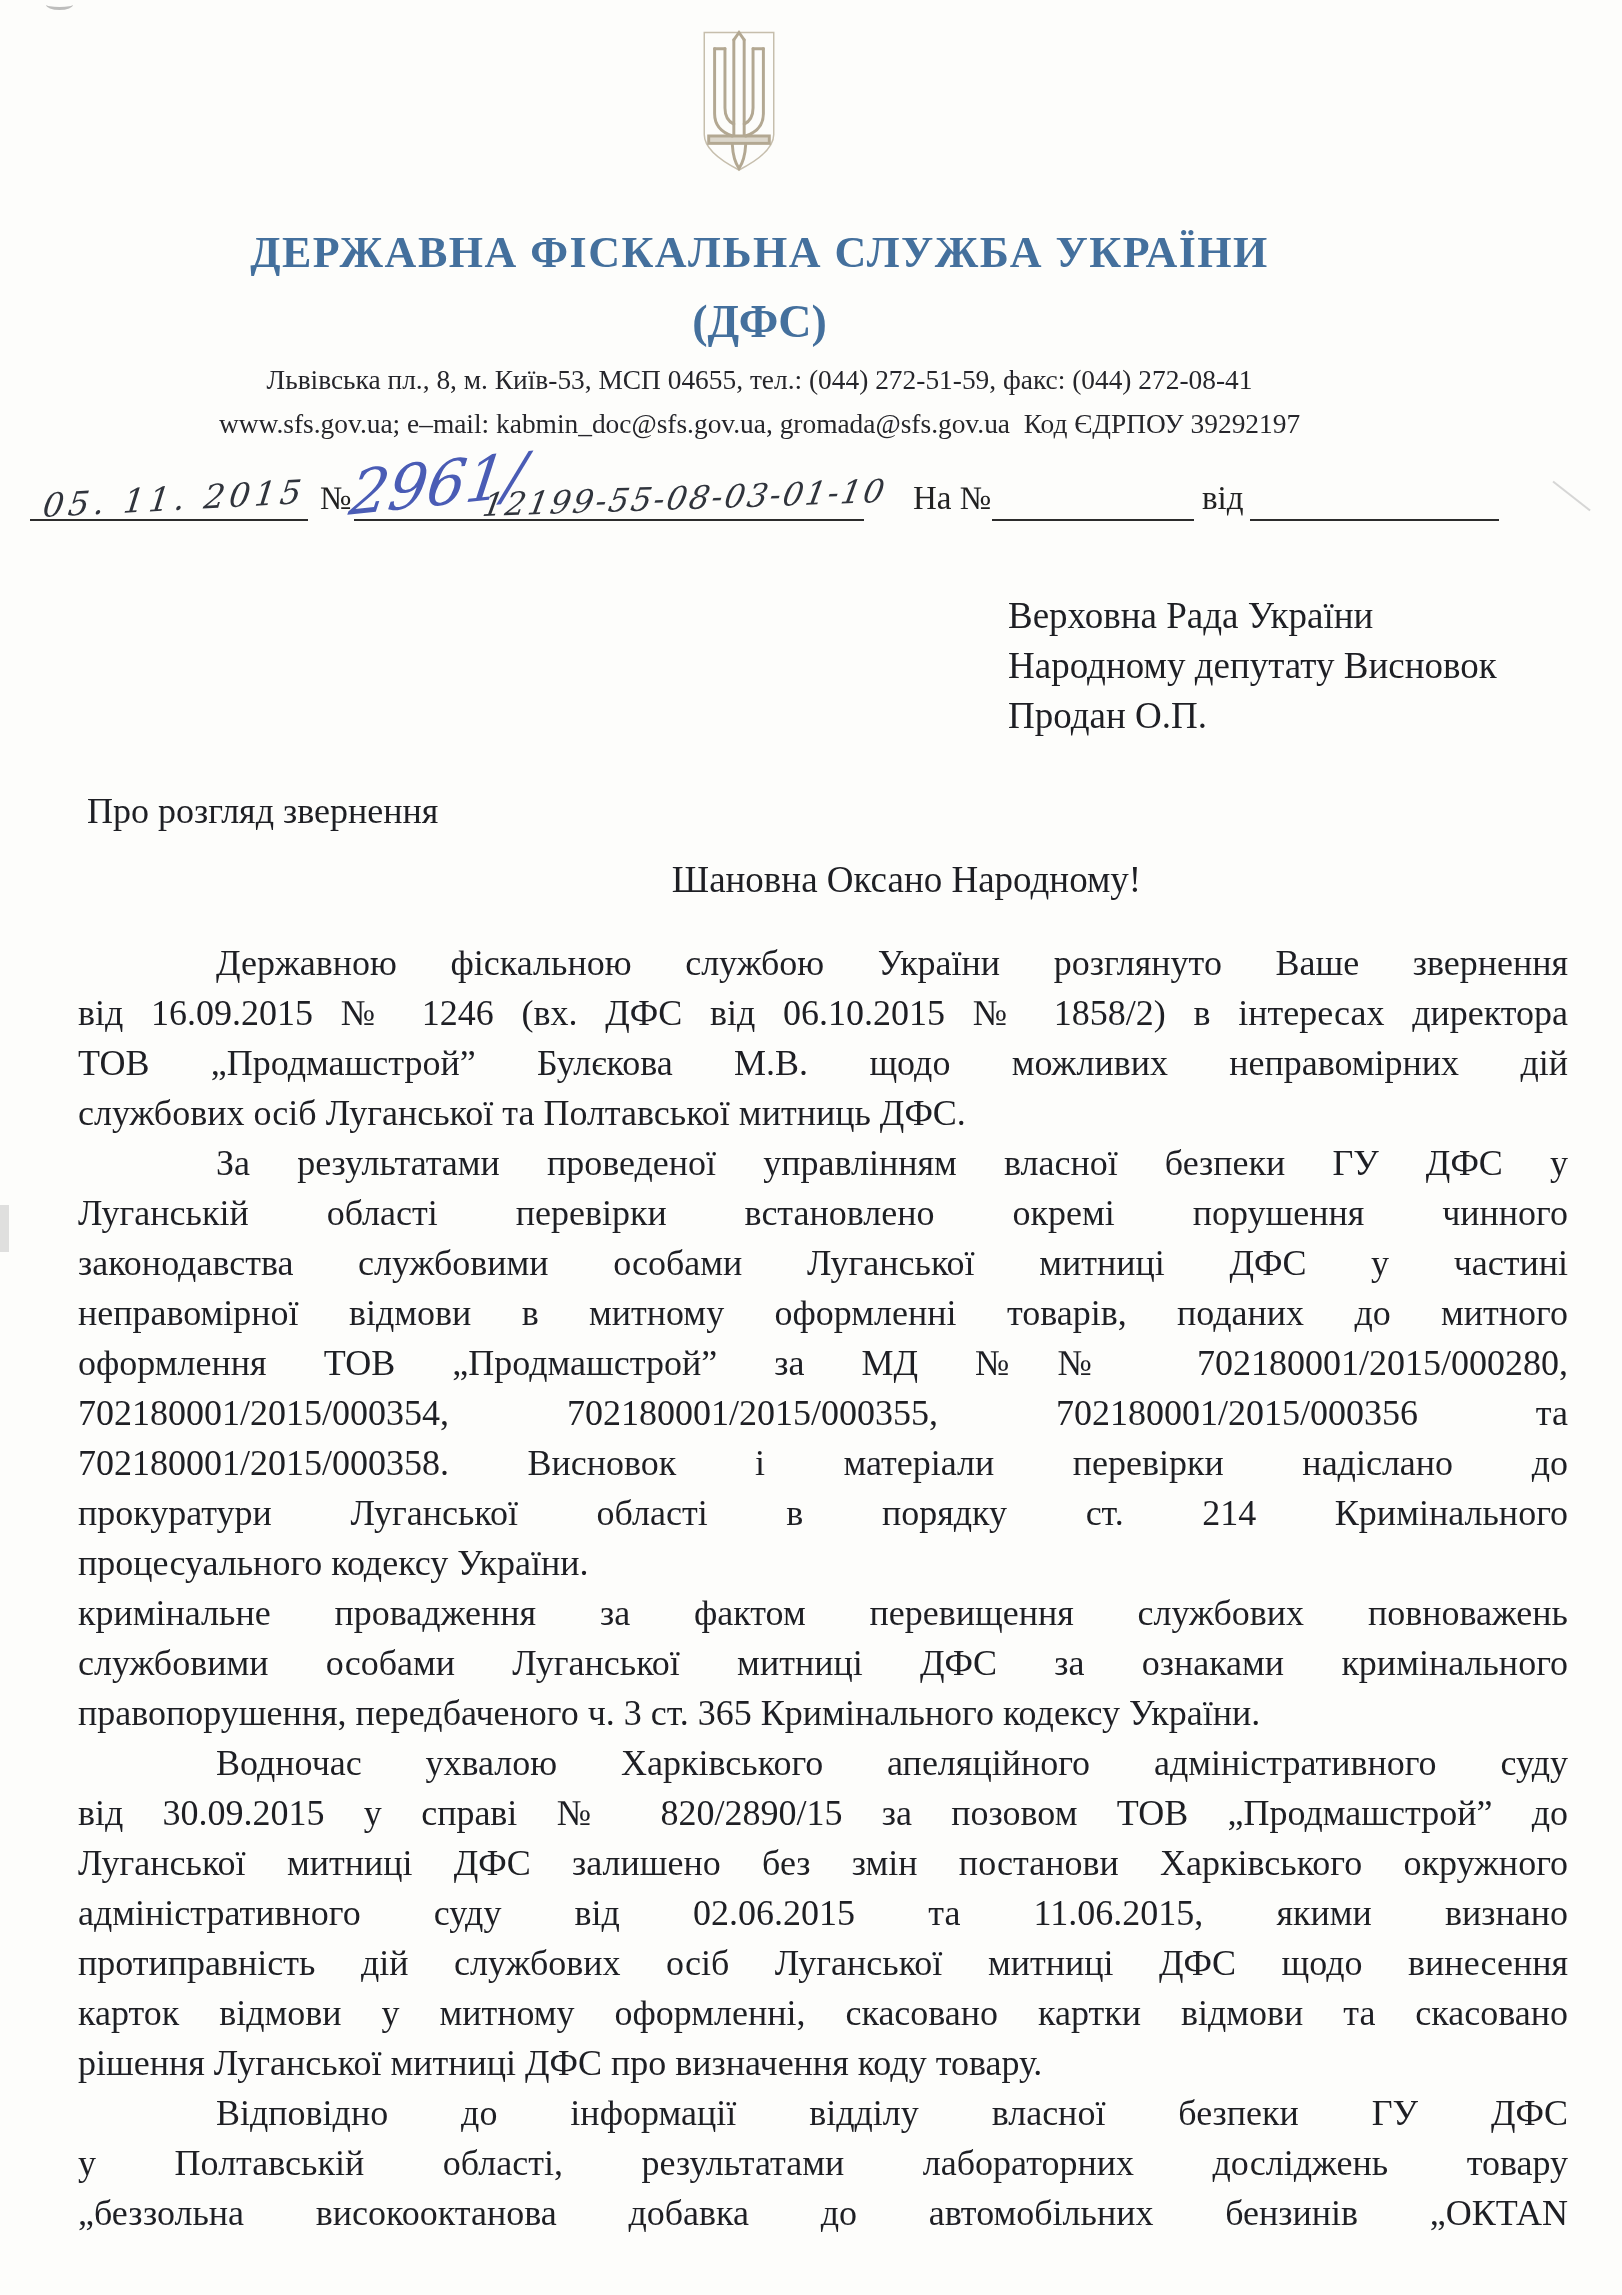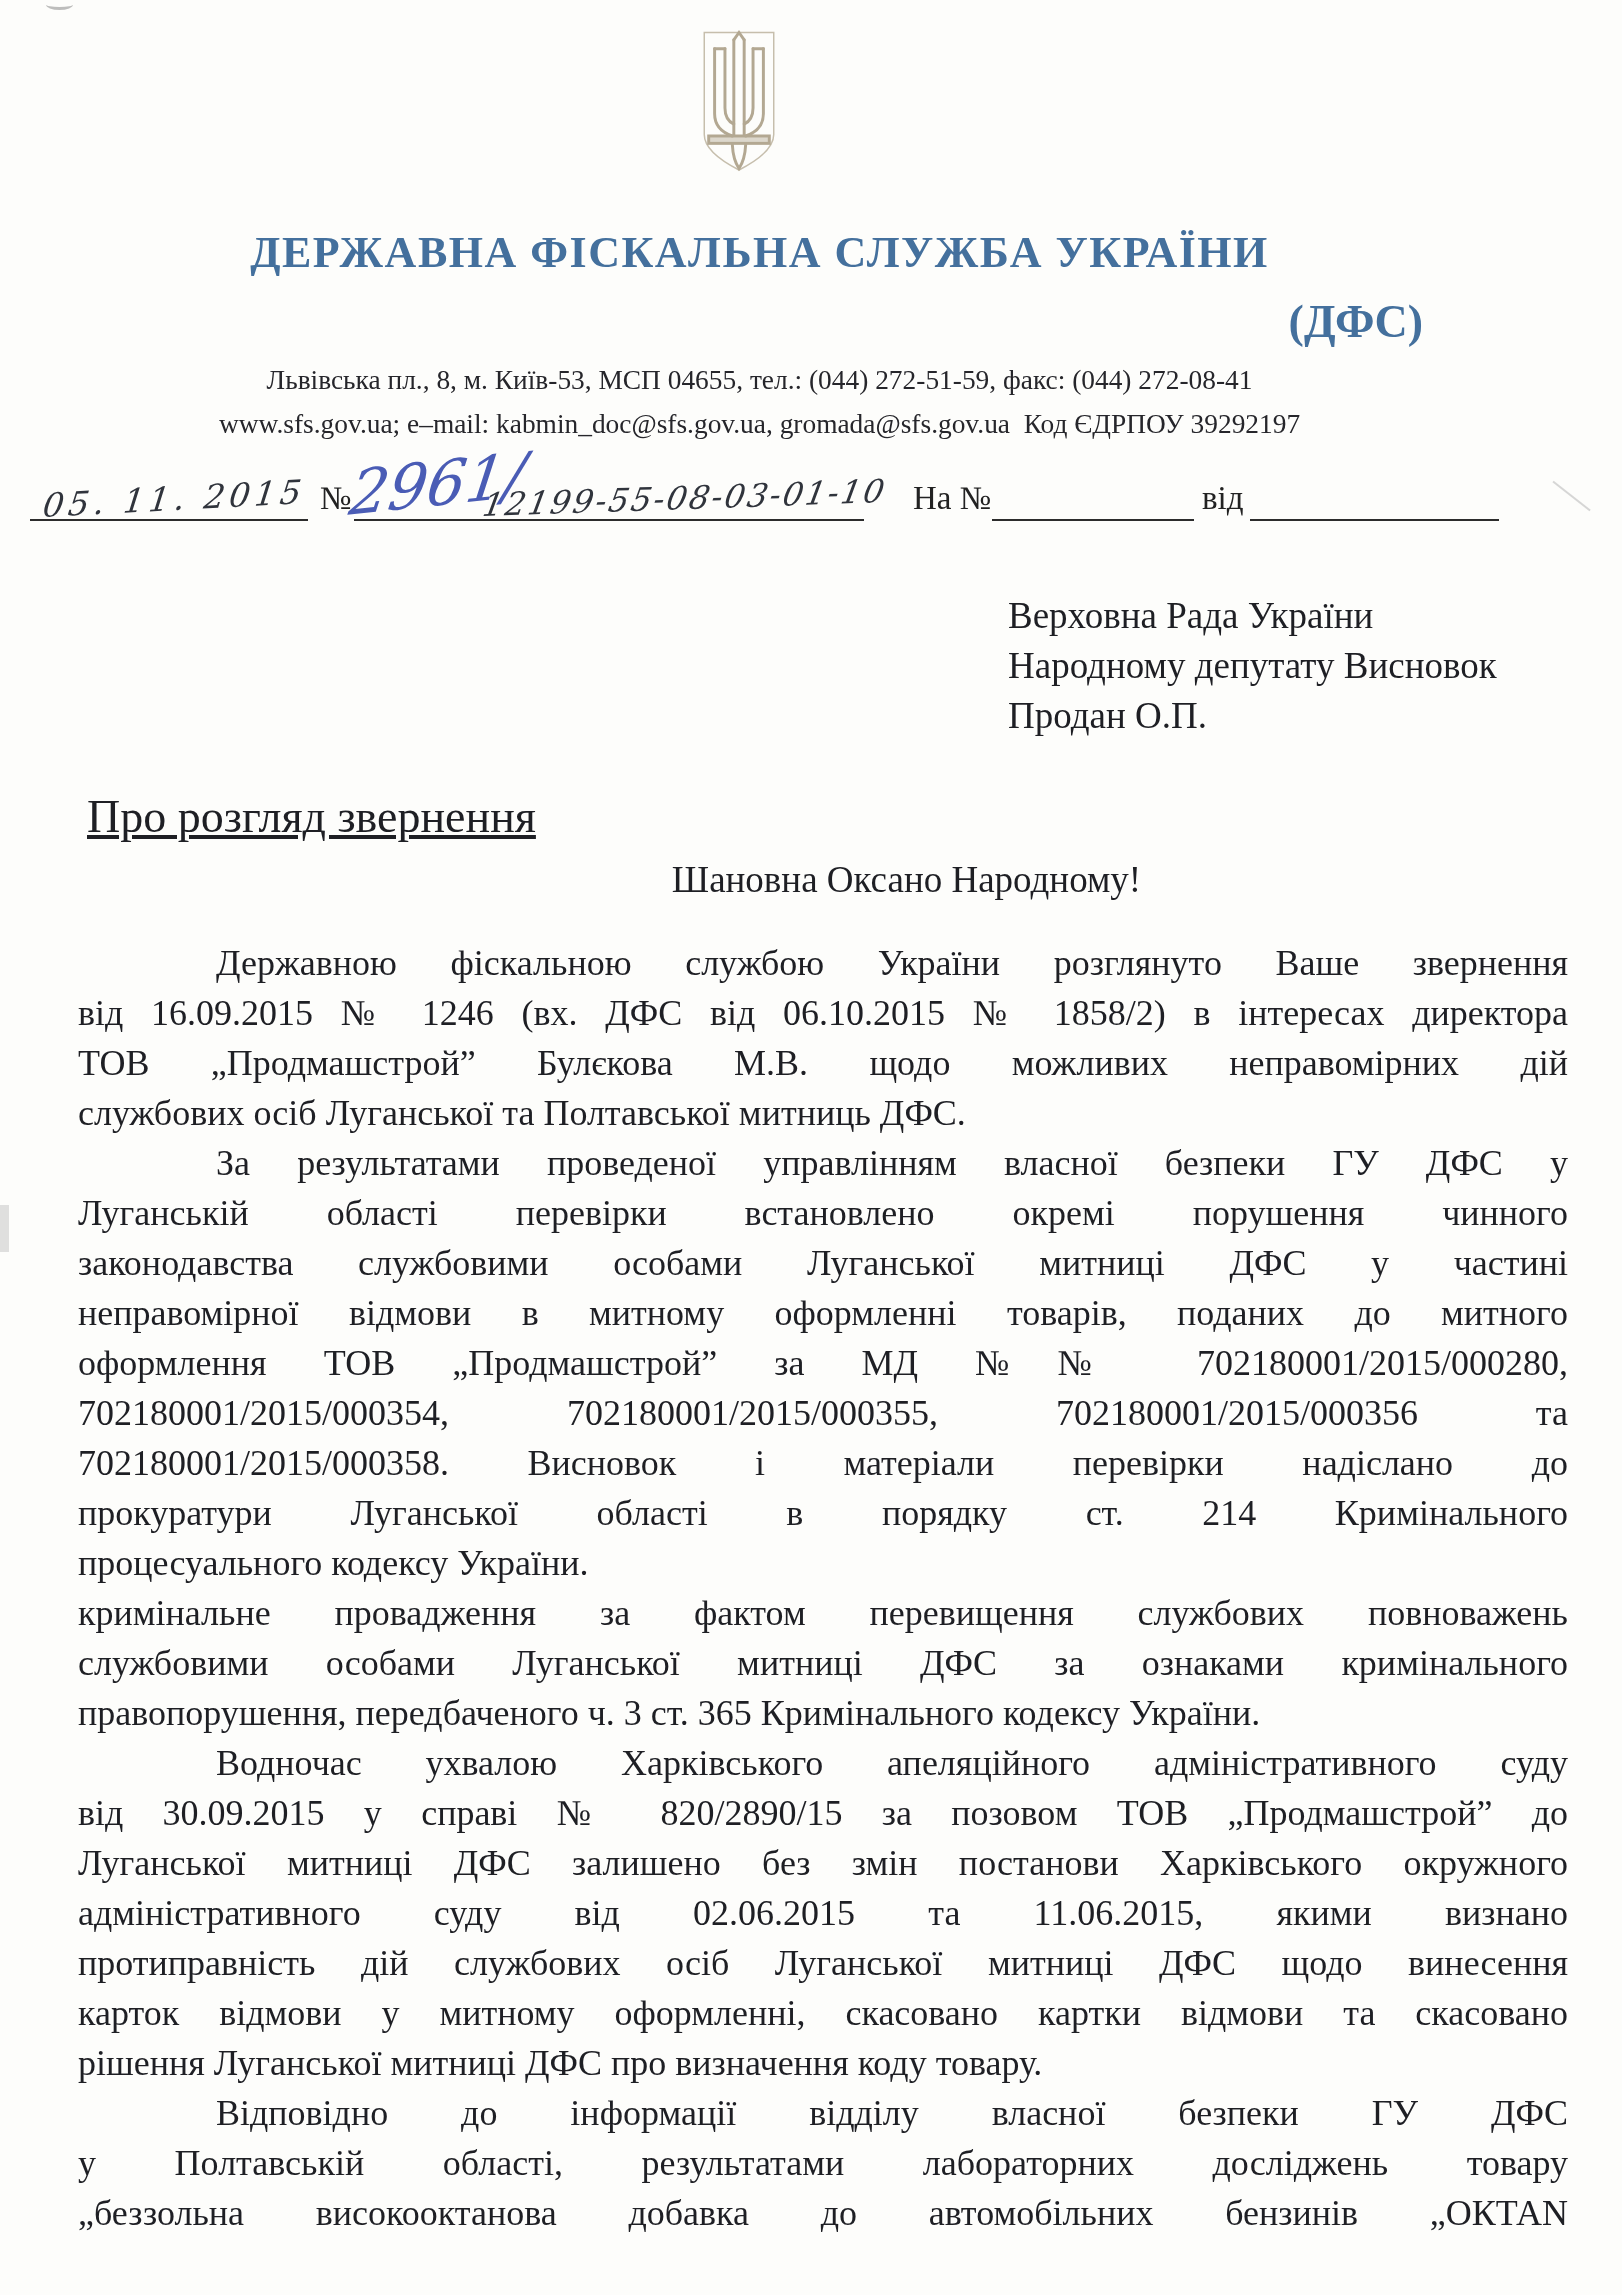--- a/index.html
+++ b/index.html
@@ -13,21 +13,21 @@
     color:#1e1f24;
   }
   
   .emblem{position:absolute;left:688px;top:28px;width:102px;height:145px;}
   .emblem .outline{fill:none;stroke:var(--emblem-color,#b3a892);stroke-width:2;opacity:.75;}
   .emblem .glyph path,.emblem .glyph rect{fill:none;stroke:var(--emblem-color,#b3a892);stroke-width:4;stroke-linecap:round;}
   .emblem .glyph rect{fill:var(--emblem-color,#b3a892);fill-opacity:.45;}
   
   .org-name{position:absolute;left:96px;top:227px;width:1327px;text-align:center;
     font-size:44px;font-weight:bold;letter-spacing:1.5px;color:var(--title-color,#44709d);}
-  .org-abbr{position:absolute;left:96px;top:295px;width:1327px;text-align:right;
+  .org-abbr{position:absolute;left:96px;top:295px;width:1327px;text-align:center;
     font-size:46px;font-weight:bold;color:var(--title-color,#44709d);}
   .addr{position:absolute;left:96px;top:365px;width:1327px;text-align:center;font-size:27.4px;color:#26262b;}
   .addr2{position:absolute;left:96px;top:409px;width:1327px;text-align:center;font-size:27.4px;color:#26262b;white-space:pre;}
   
   .ref-label{position:absolute;font-size:33px;color:#222;}
   .hand{font-family:"DejaVu Serif",serif;font-style:italic;}
   .ref-date{position:absolute;left:43px;top:479px;font-size:33px;letter-spacing:4.4px;
     color:var(--ink-dark,#30343c);transform:rotate(-3deg) skewX(-10deg);}
   .ref-no-blue{position:absolute;left:350px;top:448px;font-size:61px;
     color:var(--ink-blue,#4a5cb5);transform:rotate(-6deg) skewX(-14deg);}
@@ -37,21 +37,21 @@
   .u-date{left:30px;top:519px;width:278px;}
   .u-no{left:354px;top:519px;width:510px;}
   .u-na{left:992px;top:519px;width:202px;}
   .u-vid{left:1250px;top:519px;width:249px;}
   .pos-no{left:320px;top:480px;}
   .pos-na{left:913px;top:480px;}
   .pos-vid{left:1202px;top:480px;}
   
   .recipient{position:absolute;left:1008px;top:591px;font-size:37px;line-height:50px;}
   
-  .subject{position:absolute;left:87px;top:790px;font-size:46px;text-decoration:underline;}
+  .subject{position:absolute;left:87px;top:790px;font-size:36px;}
   .salutation{position:absolute;left:78px;top:858px;width:1490px;box-sizing:border-box;
     padding-left:167px;text-align:center;font-size:37px;}
   
   #body-text{position:absolute;left:78px;top:938px;width:1490px;font-size:36px;line-height:50px;}
   .bline{text-align:justify;text-align-last:justify;}
   .bline.first{text-indent:138px;}
   .bline.last{text-align-last:left;}
   
   .art1{position:absolute;left:46px;top:0;width:27px;height:7.4px;border-bottom:3px solid #8a8a8a;
     border-radius:0 0 50% 50%;opacity:.55;}

